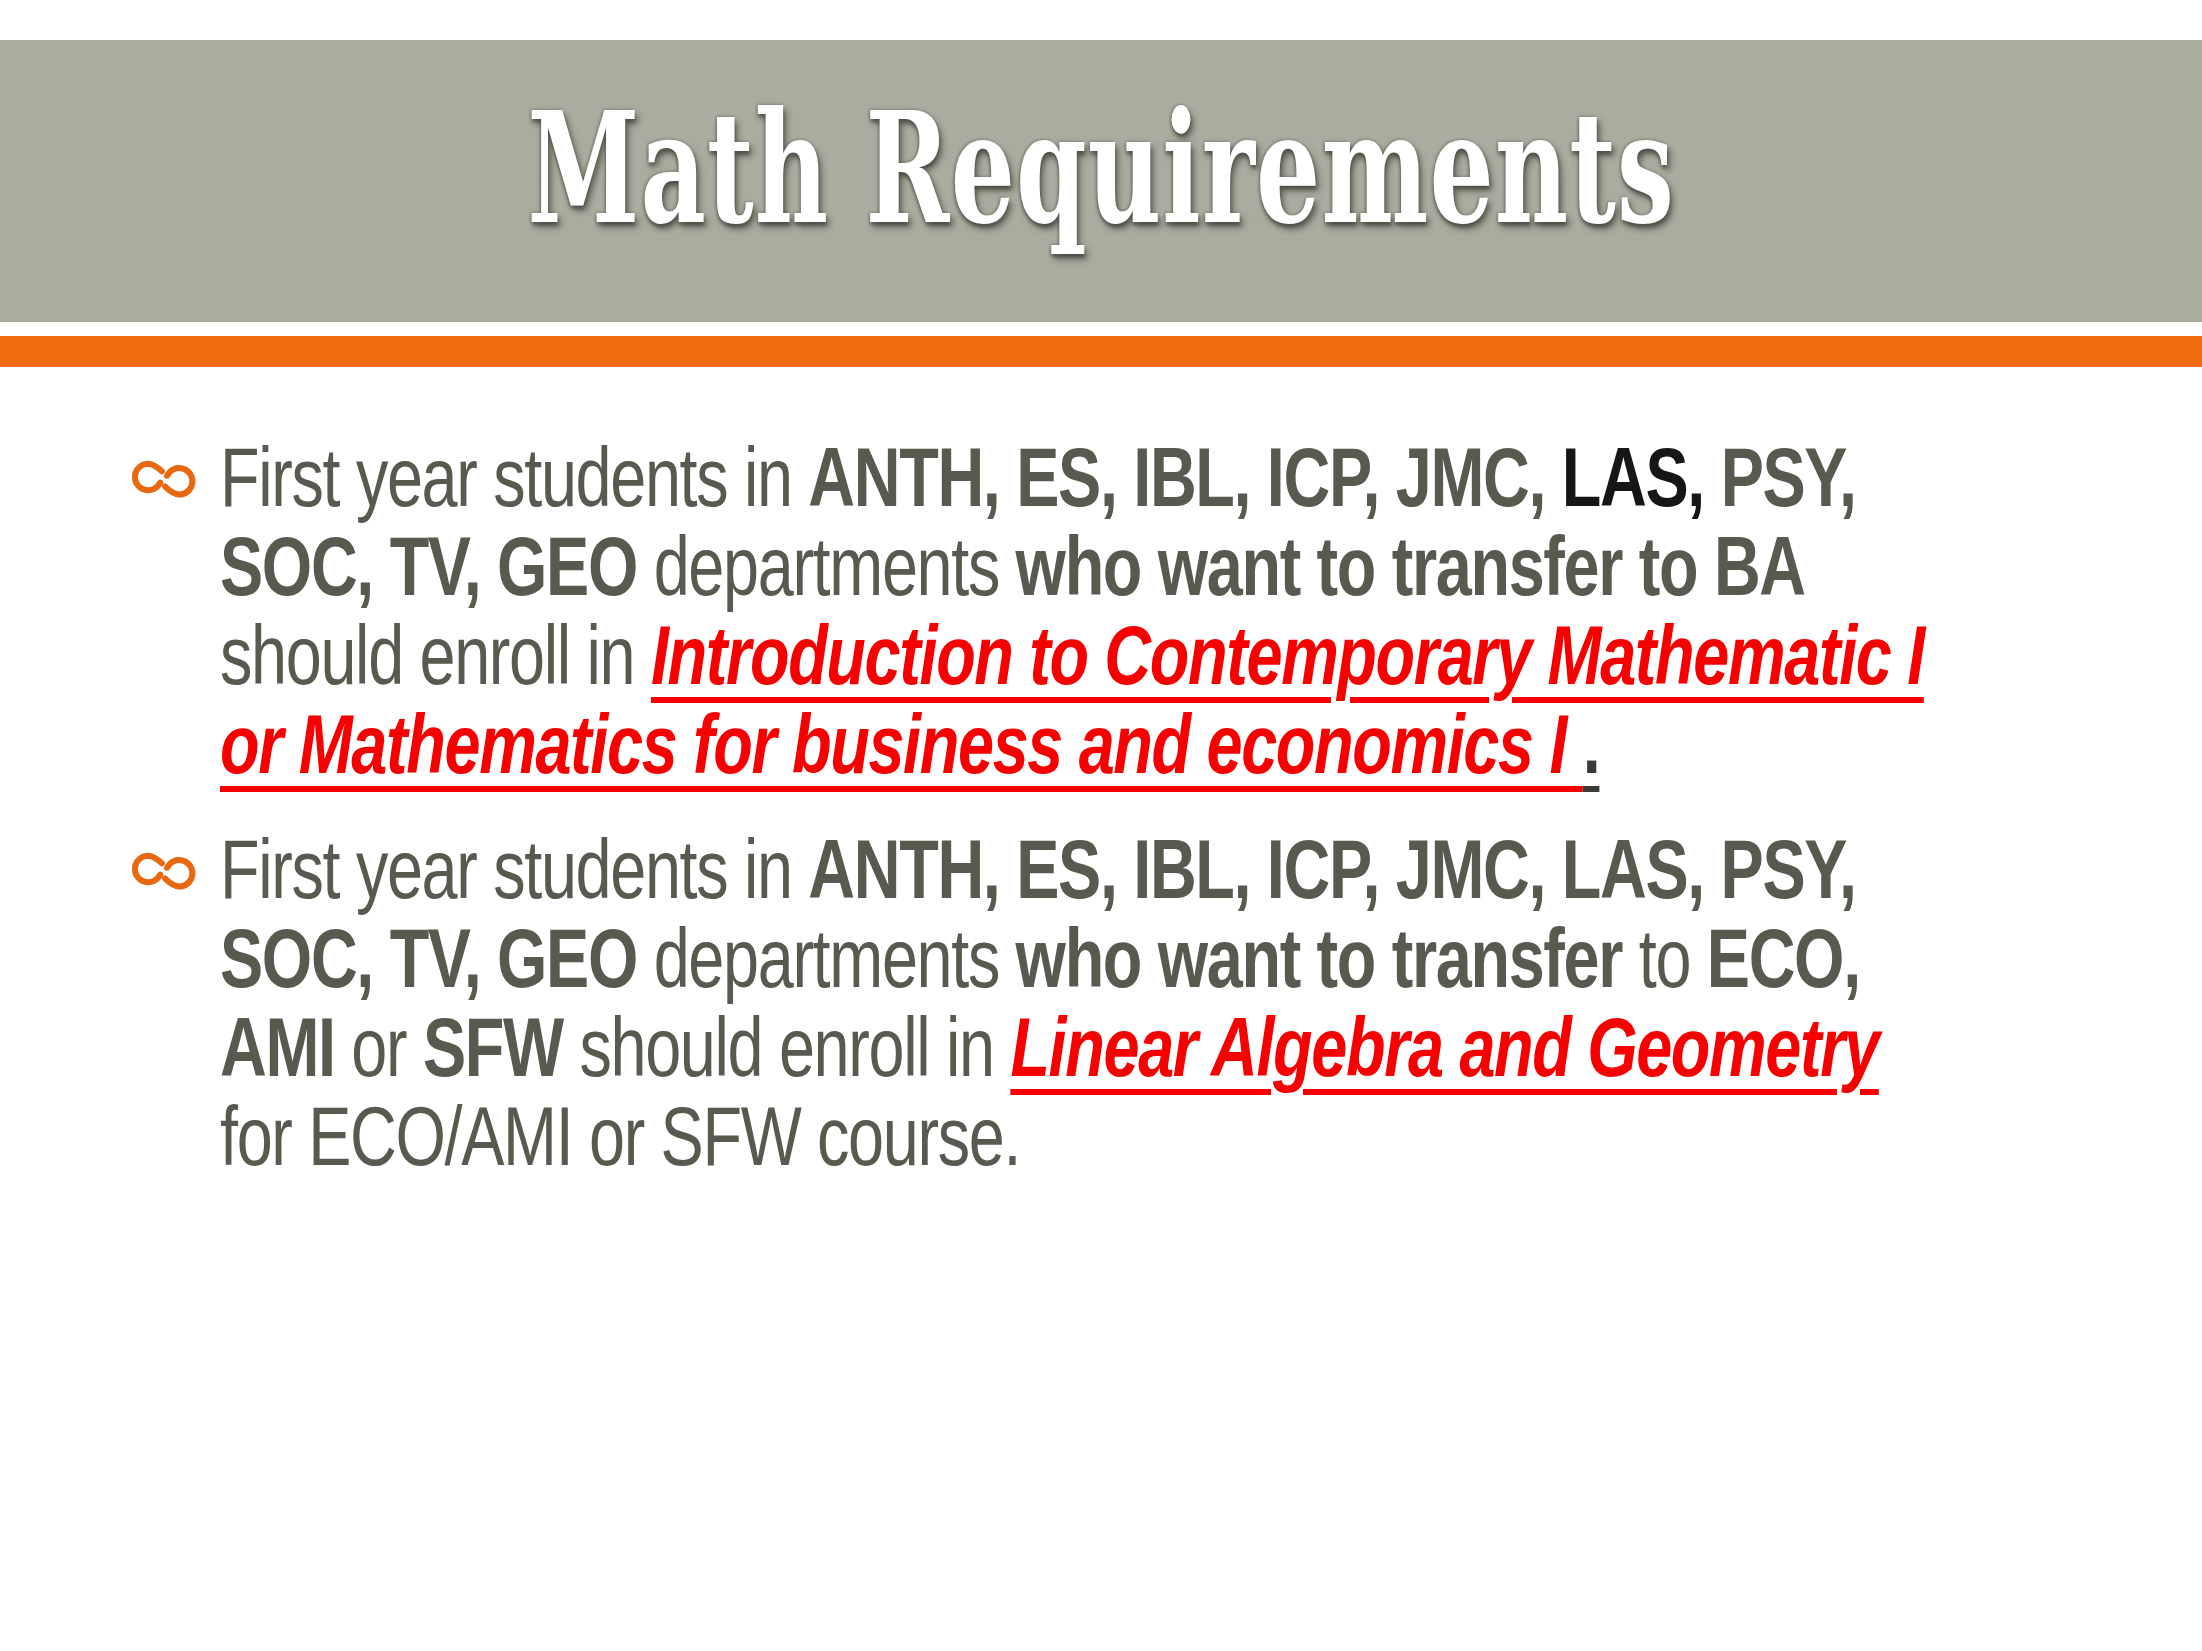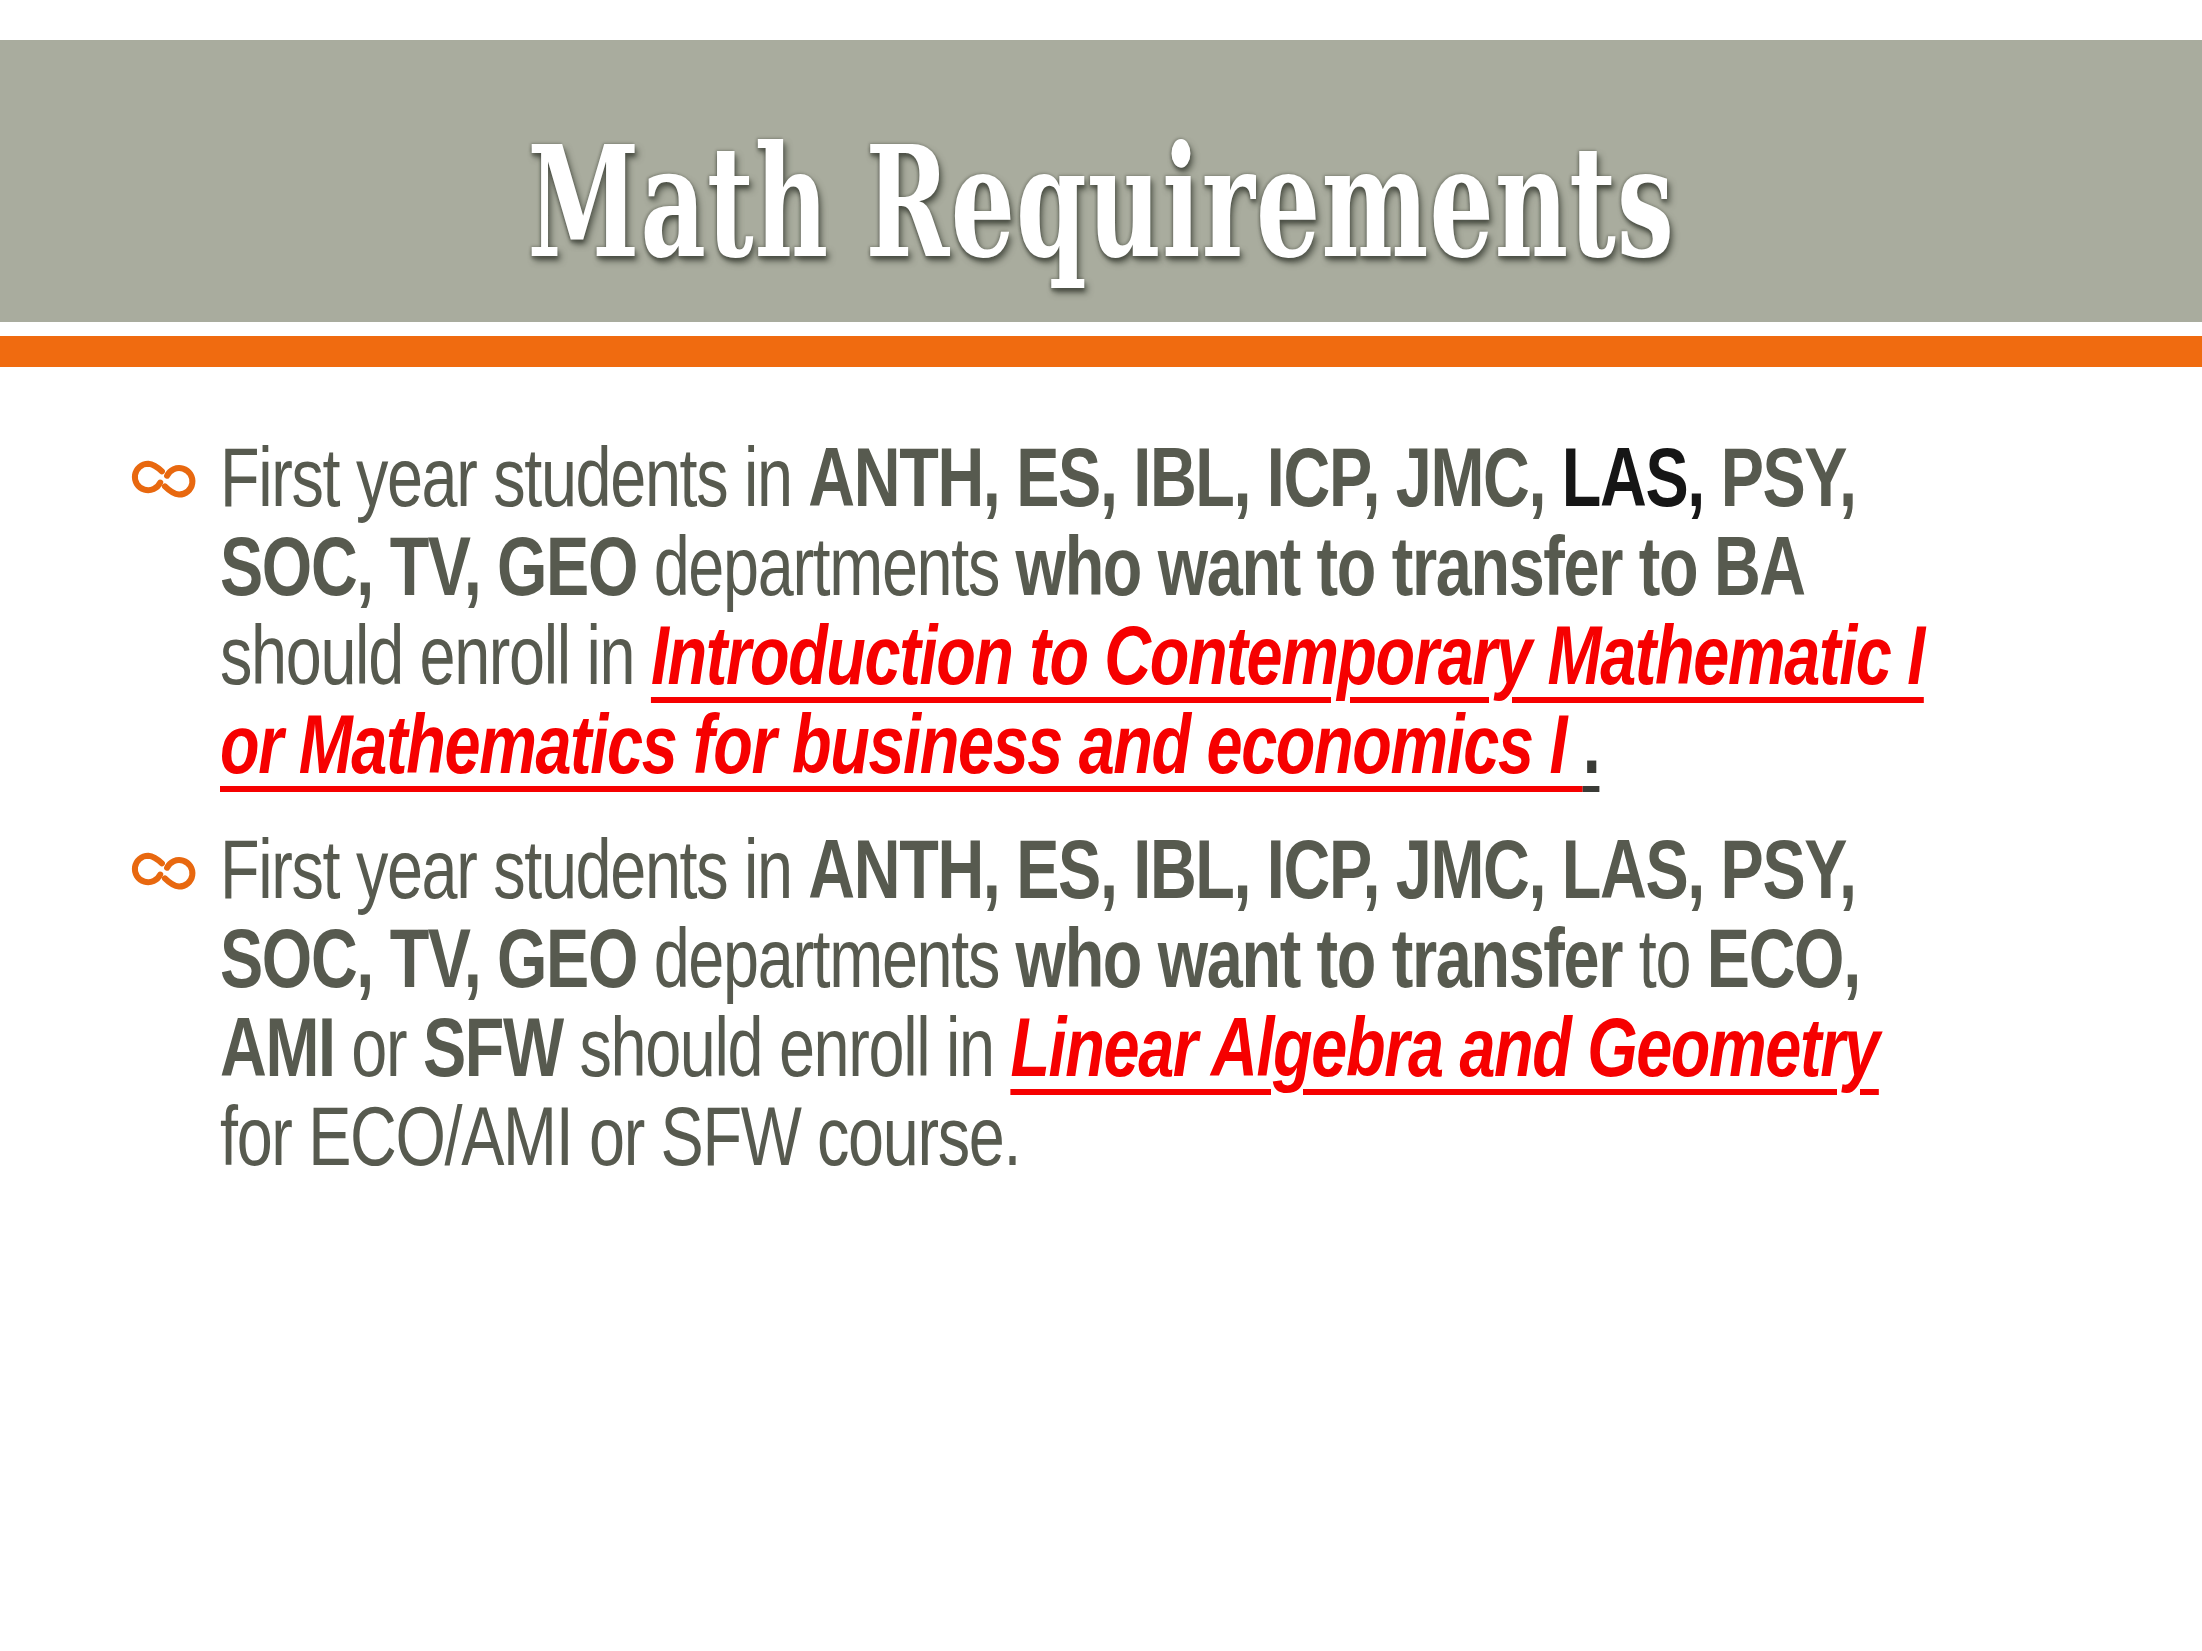--- a/index.html
+++ b/index.html
@@ -14,21 +14,21 @@
 
   
   .title-band {
     position: absolute;
     top: 40px; left: 0; right: 0;
     height: 282px;
     background: var(--c-band, #a9ac9e);
     display: flex;
     justify-content: center;
     align-items: flex-start;
-    padding-top: 78px;
+    padding-top: 44px;
     box-sizing: border-box;
   }
   .slide-title {
     font-family: "DejaVu Serif", serif;
     font-weight: bold;
     font-size: 153px;
     line-height: 1.1;
     color: var(--c-title, #ffffff);
     transform: scaleX(0.66);
     transform-origin: center top;

